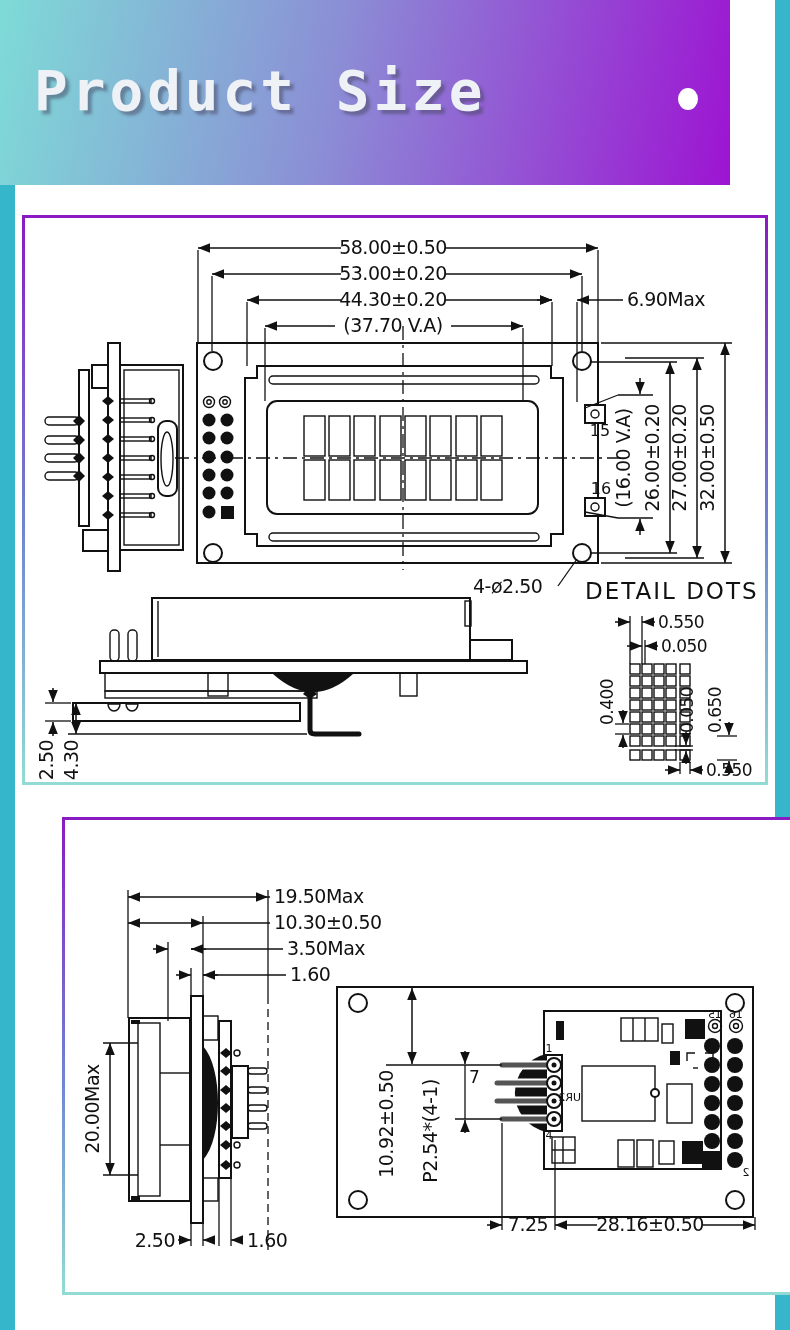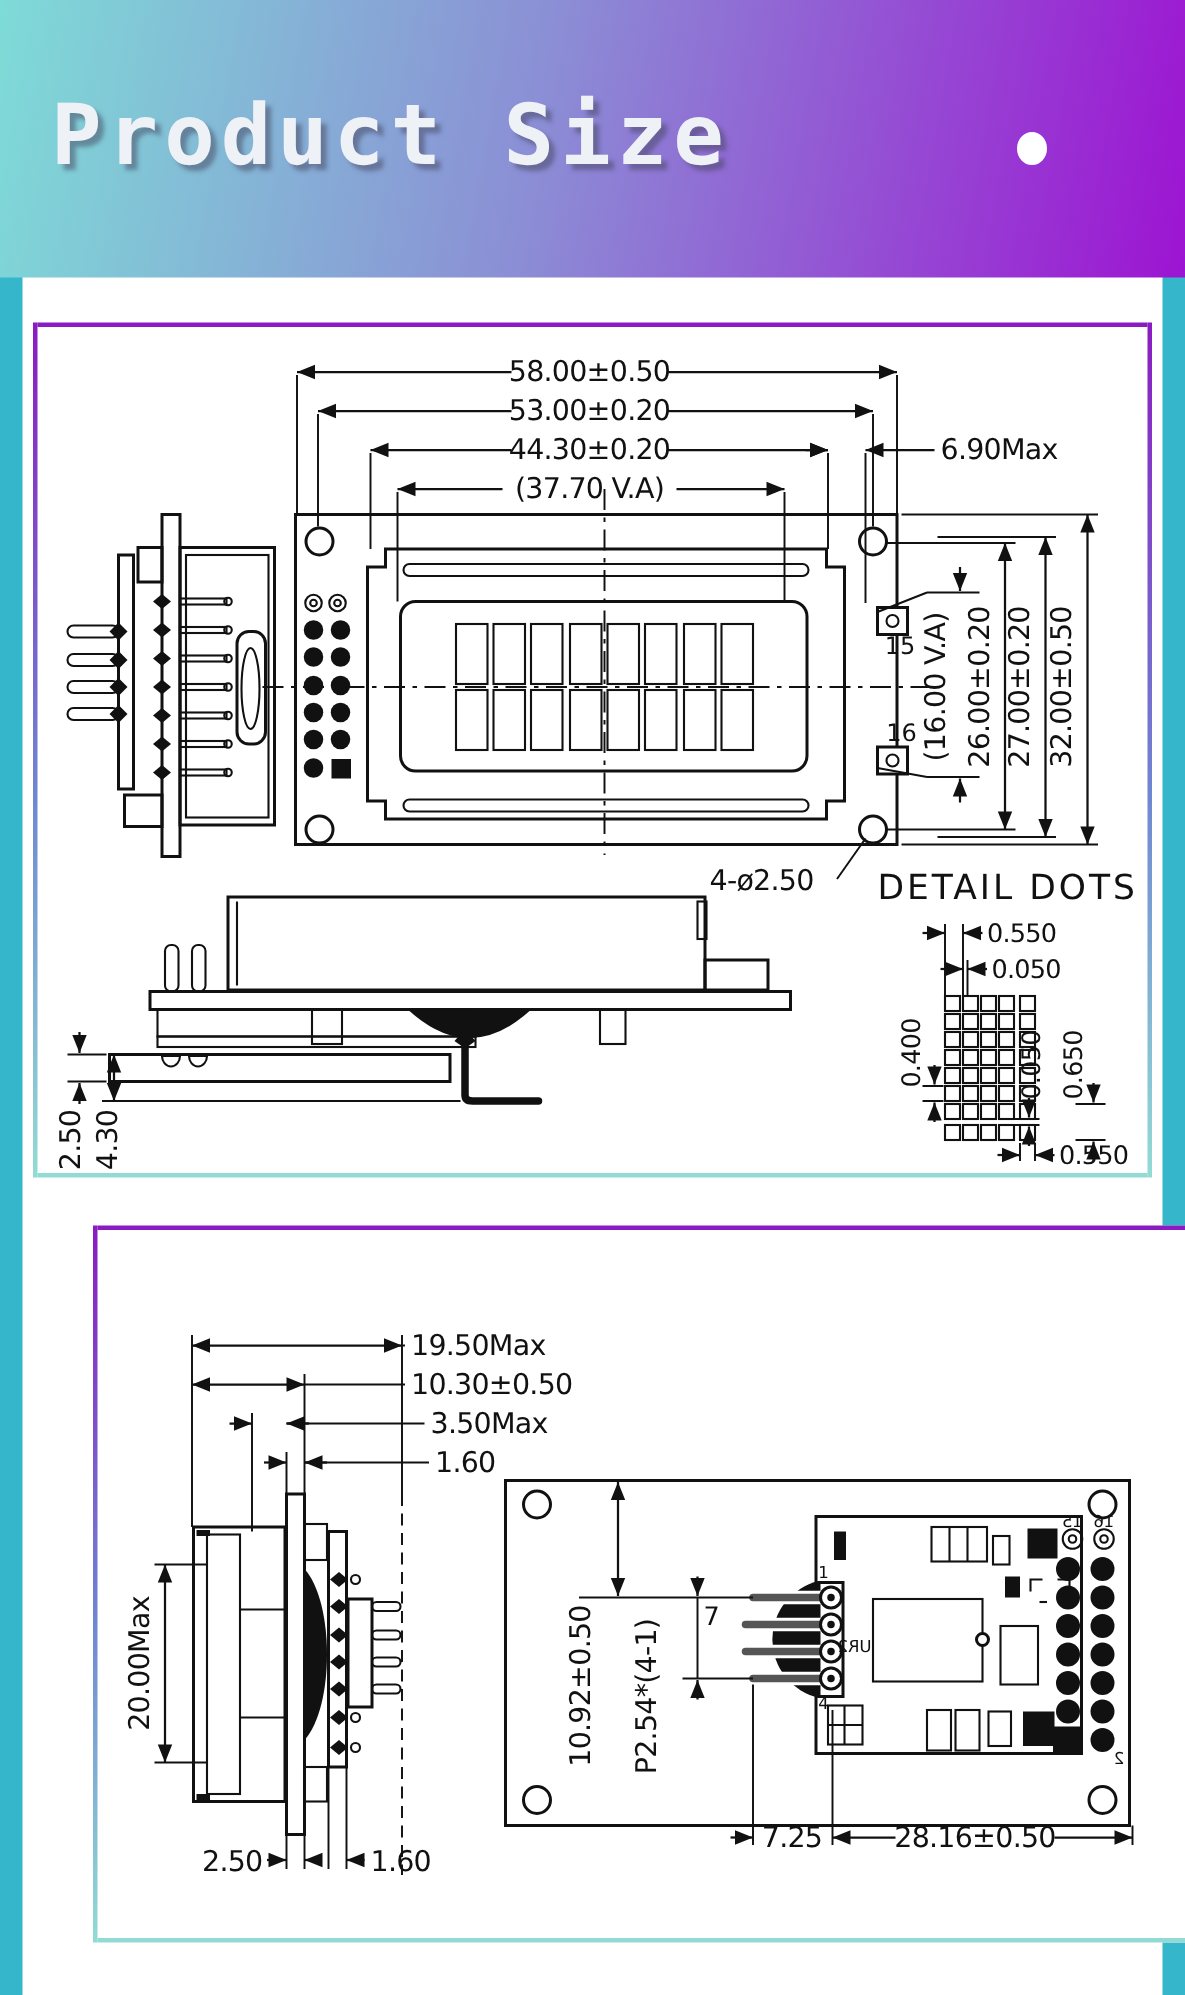--- a/index.html
+++ b/index.html
@@ -1,19 +1,19 @@
 <!DOCTYPE html>
 <html><head>
 <meta charset="utf-8">
 <style>
   html,body{margin:0;padding:0;background:#ffffff;}
   body{position:relative;width:790px;height:1330px;font-family:"DejaVu Sans",sans-serif;overflow:hidden;}
   .band{position:absolute;top:0;bottom:0;width:15px;background:#35b6ca;}
   .band.left{left:0;} .band.right{right:0;}
-  .hdr{position:absolute;left:0;top:0;width:790px;height:185px;
+  .hdr{position:absolute;left:0;top:0;width:730px;height:185px;
        background:linear-gradient(100deg,#7edbd7 0%,#8b8fd5 45%,#9d14d2 100%);}
   .hdr h1{margin:0;position:absolute;left:34px;top:58px;
        font-family:"DejaVu Sans Mono",monospace;font-weight:bold;font-size:56px;
        letter-spacing:4px;color:#eef1f6;text-shadow:4px 4px 3px rgba(70,70,95,.5);}
   .hdr .dot{position:absolute;left:678px;top:88px;width:20px;height:22px;border-radius:50%;background:#ffffff;}
   .panel{position:absolute;left:22px;width:746px;background:#fff;box-sizing:border-box;
        border:3px solid;border-image:linear-gradient(180deg,#8a1bc2 0%,#6f86d2 55%,#92dbd4 100%) 1;}
   .panel.top{top:215px;height:570px;}
   .panel.bottom{top:817px;height:478px;margin-left:40px;}
   svg{display:block;width:100%;height:100%;}

